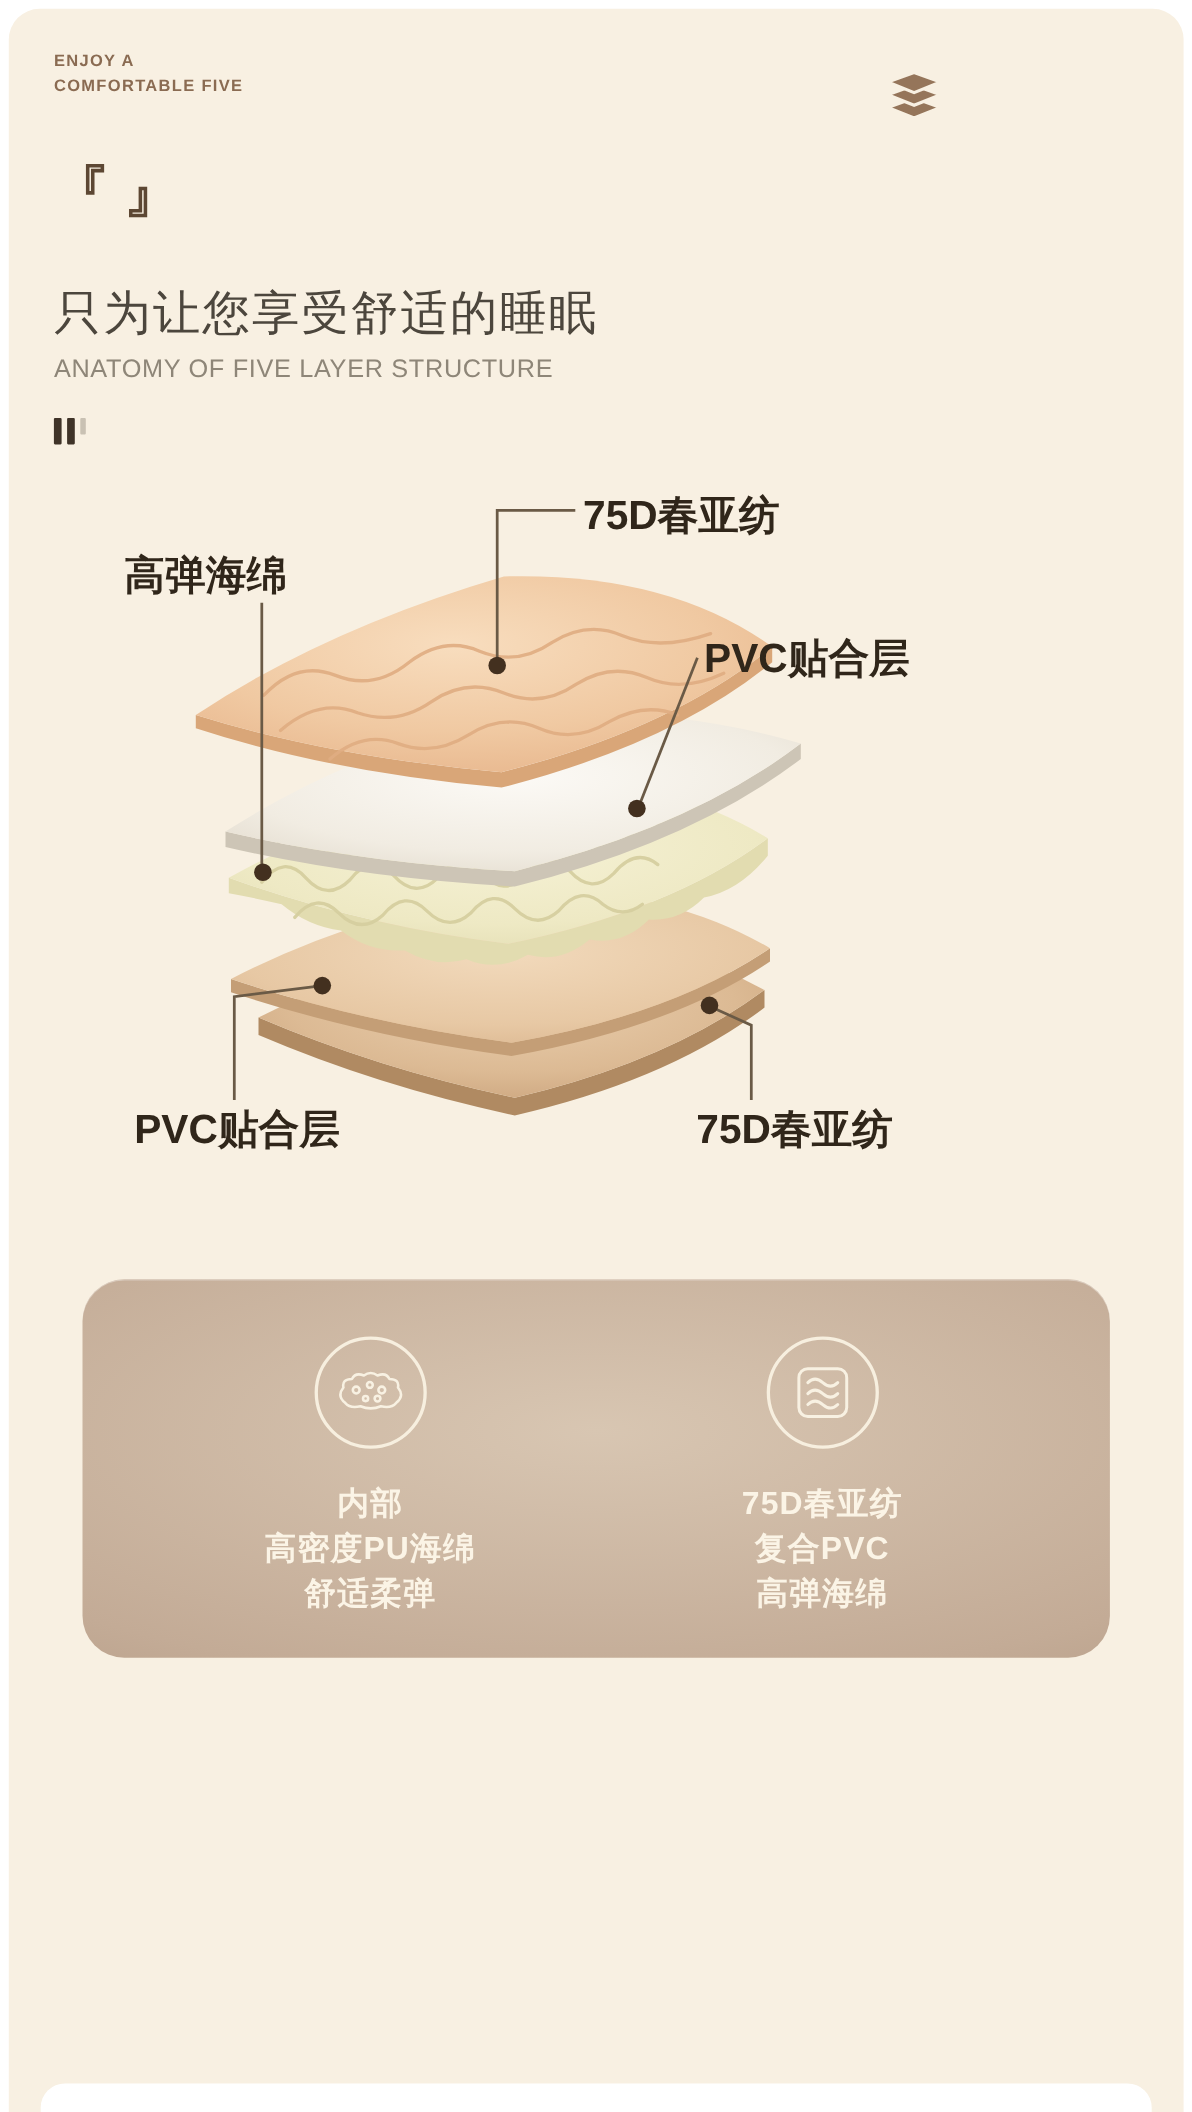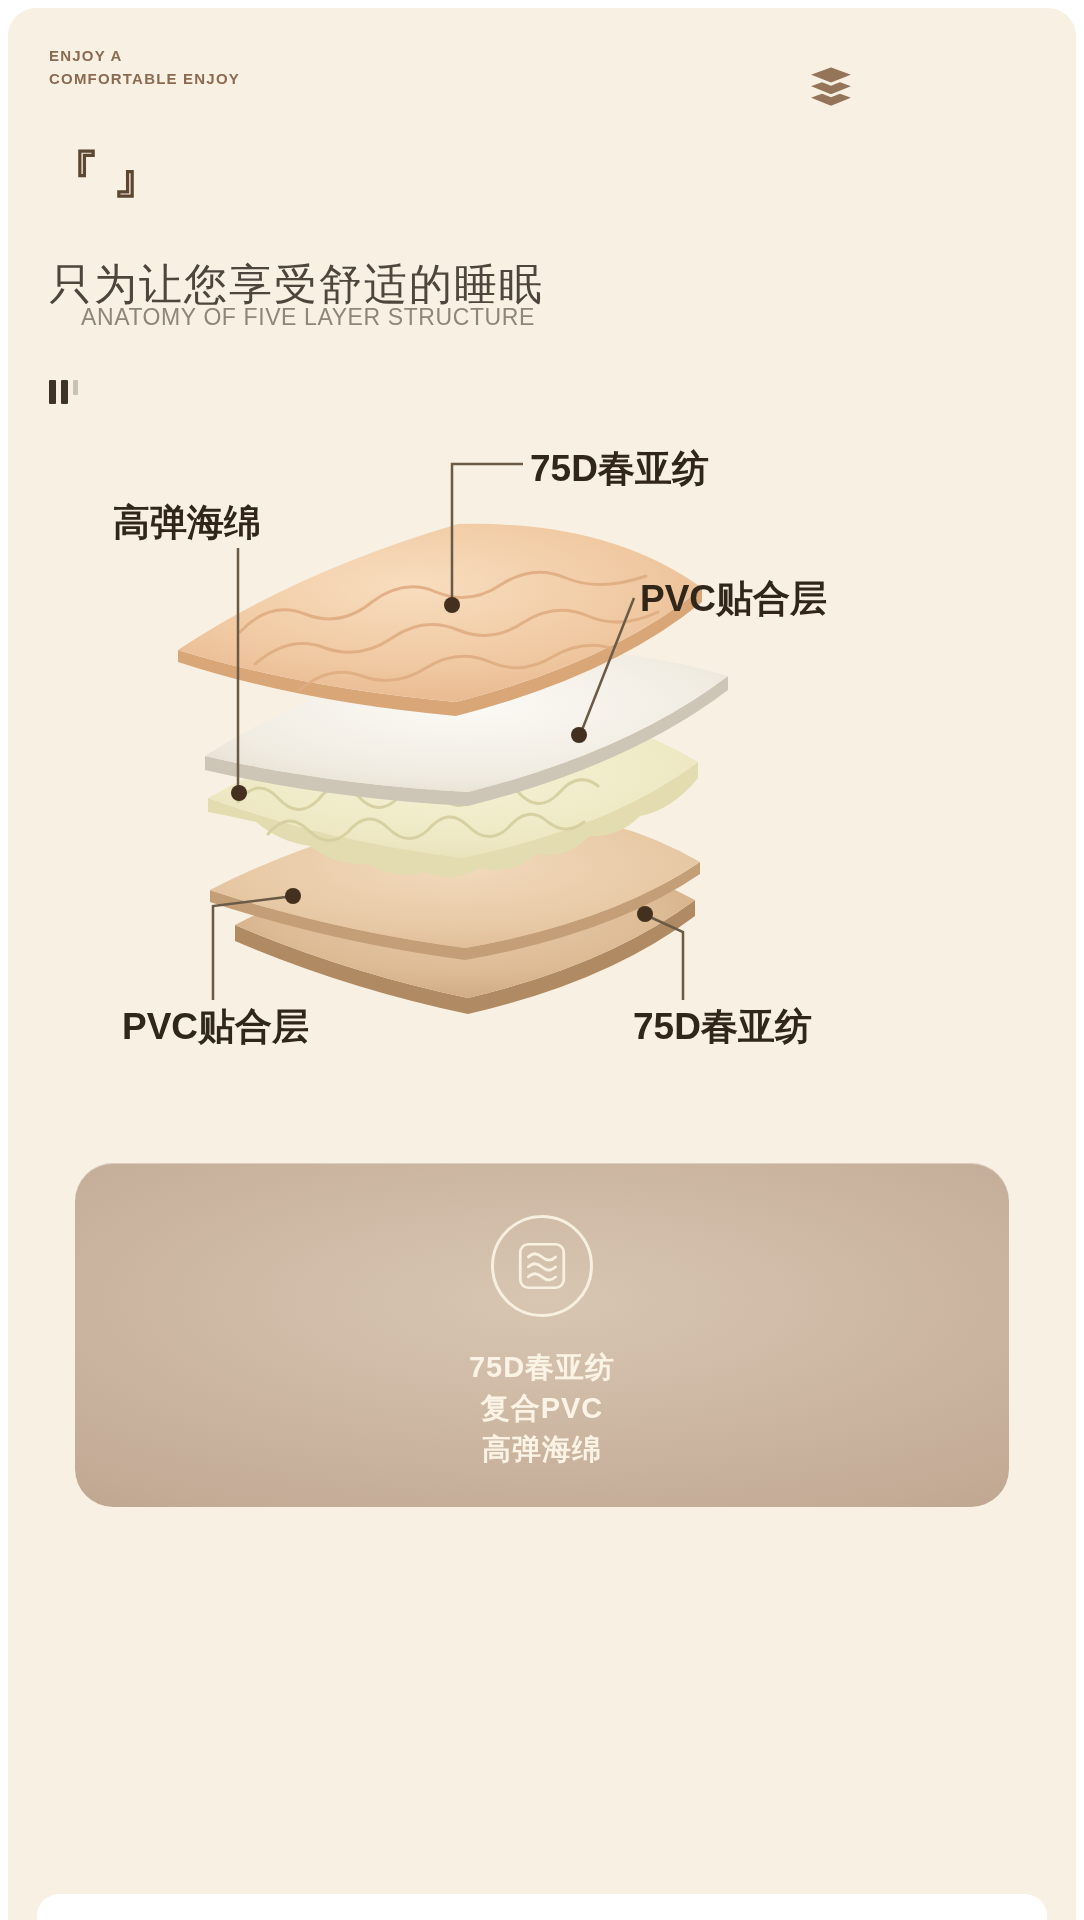--- a/index.html
+++ b/index.html
@@ -9,21 +9,21 @@
   
   .tagline{left:49px;top:44px;font-size:15px;font-weight:700;color:#8a6b52;letter-spacing:1.2px;line-height:1.55;}
   .stack-icon{left:800px;top:64px;}
   
   .title{left:46px;top:136px;display:flex;align-items:flex-start;}
   .bracket{font-size:54px;color:#5d4733;font-weight:600;}
   .bracket-left{margin-top:4px;margin-right:4px;}
   .bracket-right{align-self:flex-end;margin-bottom:2px;margin-left:8px;}
   .title-text{font-size:96px;font-weight:900;color:#6b4a30;letter-spacing:5px;line-height:1.05;}
   .subtitle{left:49px;top:256px;font-size:43px;color:#4c463d;font-weight:500;letter-spacing:2px;}
-  .subtitle-en{left:49px;top:304px;font-size:23px;color:#8e8678;letter-spacing:0.6px;margin-left:32px;}
+  .subtitle-en{left:49px;top:322px;font-size:23px;color:#8e8678;letter-spacing:0.6px;}
   .bars{left:49px;top:380px;display:flex;gap:5px;align-items:flex-start;}
   .bar{display:block;border-radius:1px;}
   .bar-d{width:7px;height:24px;background:#3f3328;}
   .bar-l{width:5px;height:15px;background:#c9c1b3;}
   
   .diagram-svg{left:0;top:0;}
   .layer-label{font-size:37px;font-weight:700;color:#30261a;white-space:nowrap;}
   .lbl-top{left:530px;top:444px;}
   .lbl-left{left:113px;top:498px;text-align:right;}
   .lbl-right{left:640px;top:574px;}
@@ -40,21 +40,21 @@
   .next-card{left:37px;top:1894px;width:1010px;height:26px;background:#ffffff;border-radius:22px 22px 0 0;}
 </style>
 </head>
 <body>
 
 <div class="page">
   <div class="canvas"></div>
 
   <div class="abs tagline">
     <div>ENJOY A</div>
-    <div>COMFORTABLE ENJOY</div>
+    <div>COMFORTABLE FIVE</div>
   </div>
 
   <div class="abs stack-icon">
     <svg width="62" height="50" viewBox="0 0 64 52">
       <path d="M32 26 L57 35 L32 45 L7 35 Z" fill="#95755a" stroke="#f8f0e2" stroke-width="3"></path>
       <path d="M32 14 L57 23 L32 33 L7 23 Z" fill="#95755a" stroke="#f8f0e2" stroke-width="3"></path>
       <path d="M32 2 L57 11 L32 21 L7 11 Z" fill="#95755a" stroke="#f8f0e2" stroke-width="3"></path>
     </svg>
   </div>
 
@@ -154,20 +154,39 @@
 
   <div class="abs layer-label lbl-top">75D春亚纺</div>
   <div class="abs layer-label lbl-left">高弹海绵</div>
   <div class="abs layer-label lbl-right">PVC贴合层</div>
   <div class="abs layer-label lbl-bl">PVC贴合层</div>
   <div class="abs layer-label lbl-br">75D春亚纺</div>
 
   <div class="abs card">
     <div class="features">
 
+      <div class="feature">
+        <div class="icon-circle">
+          <svg width="62" height="50" viewBox="-40 -28 80 56">
+            <g fill="none" stroke="#f8f1e2" stroke-width="3" stroke-linecap="round" stroke-linejoin="round">
+              <path d="M-30 12 Q-40 4 -32 -6 Q-34 -16 -22 -16 Q-18 -24 -8 -20 Q0 -26 8 -20 Q18 -24 22 -16 Q34 -16 32 -6 Q40 4 30 12 Q24 19 12 16 Q0 21 -12 16 Q-24 19 -30 12 Z"></path>
+              <circle cx="-17" cy="-3" r="4"></circle>
+              <circle cx="-1" cy="-9" r="3.4"></circle>
+              <circle cx="13" cy="-3" r="4"></circle>
+              <circle cx="-6" cy="7" r="3"></circle>
+              <circle cx="8" cy="7" r="3.4"></circle>
+            </g>
+          </svg>
+        </div>
+        <div class="feature-text">
+          <div>内部</div>
+          <div>高密度PU海绵</div>
+          <div>舒适柔弹</div>
+        </div>
+      </div>
 
       <div class="feature">
         <div class="icon-circle">
           <svg width="58" height="58" viewBox="-32 -32 64 64">
             <g fill="none" stroke="#f8f1e2" stroke-width="3" stroke-linecap="round" stroke-linejoin="round">
               <rect x="-24" y="-24" width="48" height="48" rx="9"></rect>
               <path d="M-15 -10 q7 -7 15 0 t15 0"></path>
               <path d="M-15 1 q7 -7 15 0 t15 0"></path>
               <path d="M-15 12 q7 -7 15 0 t15 0"></path>
             </g>

